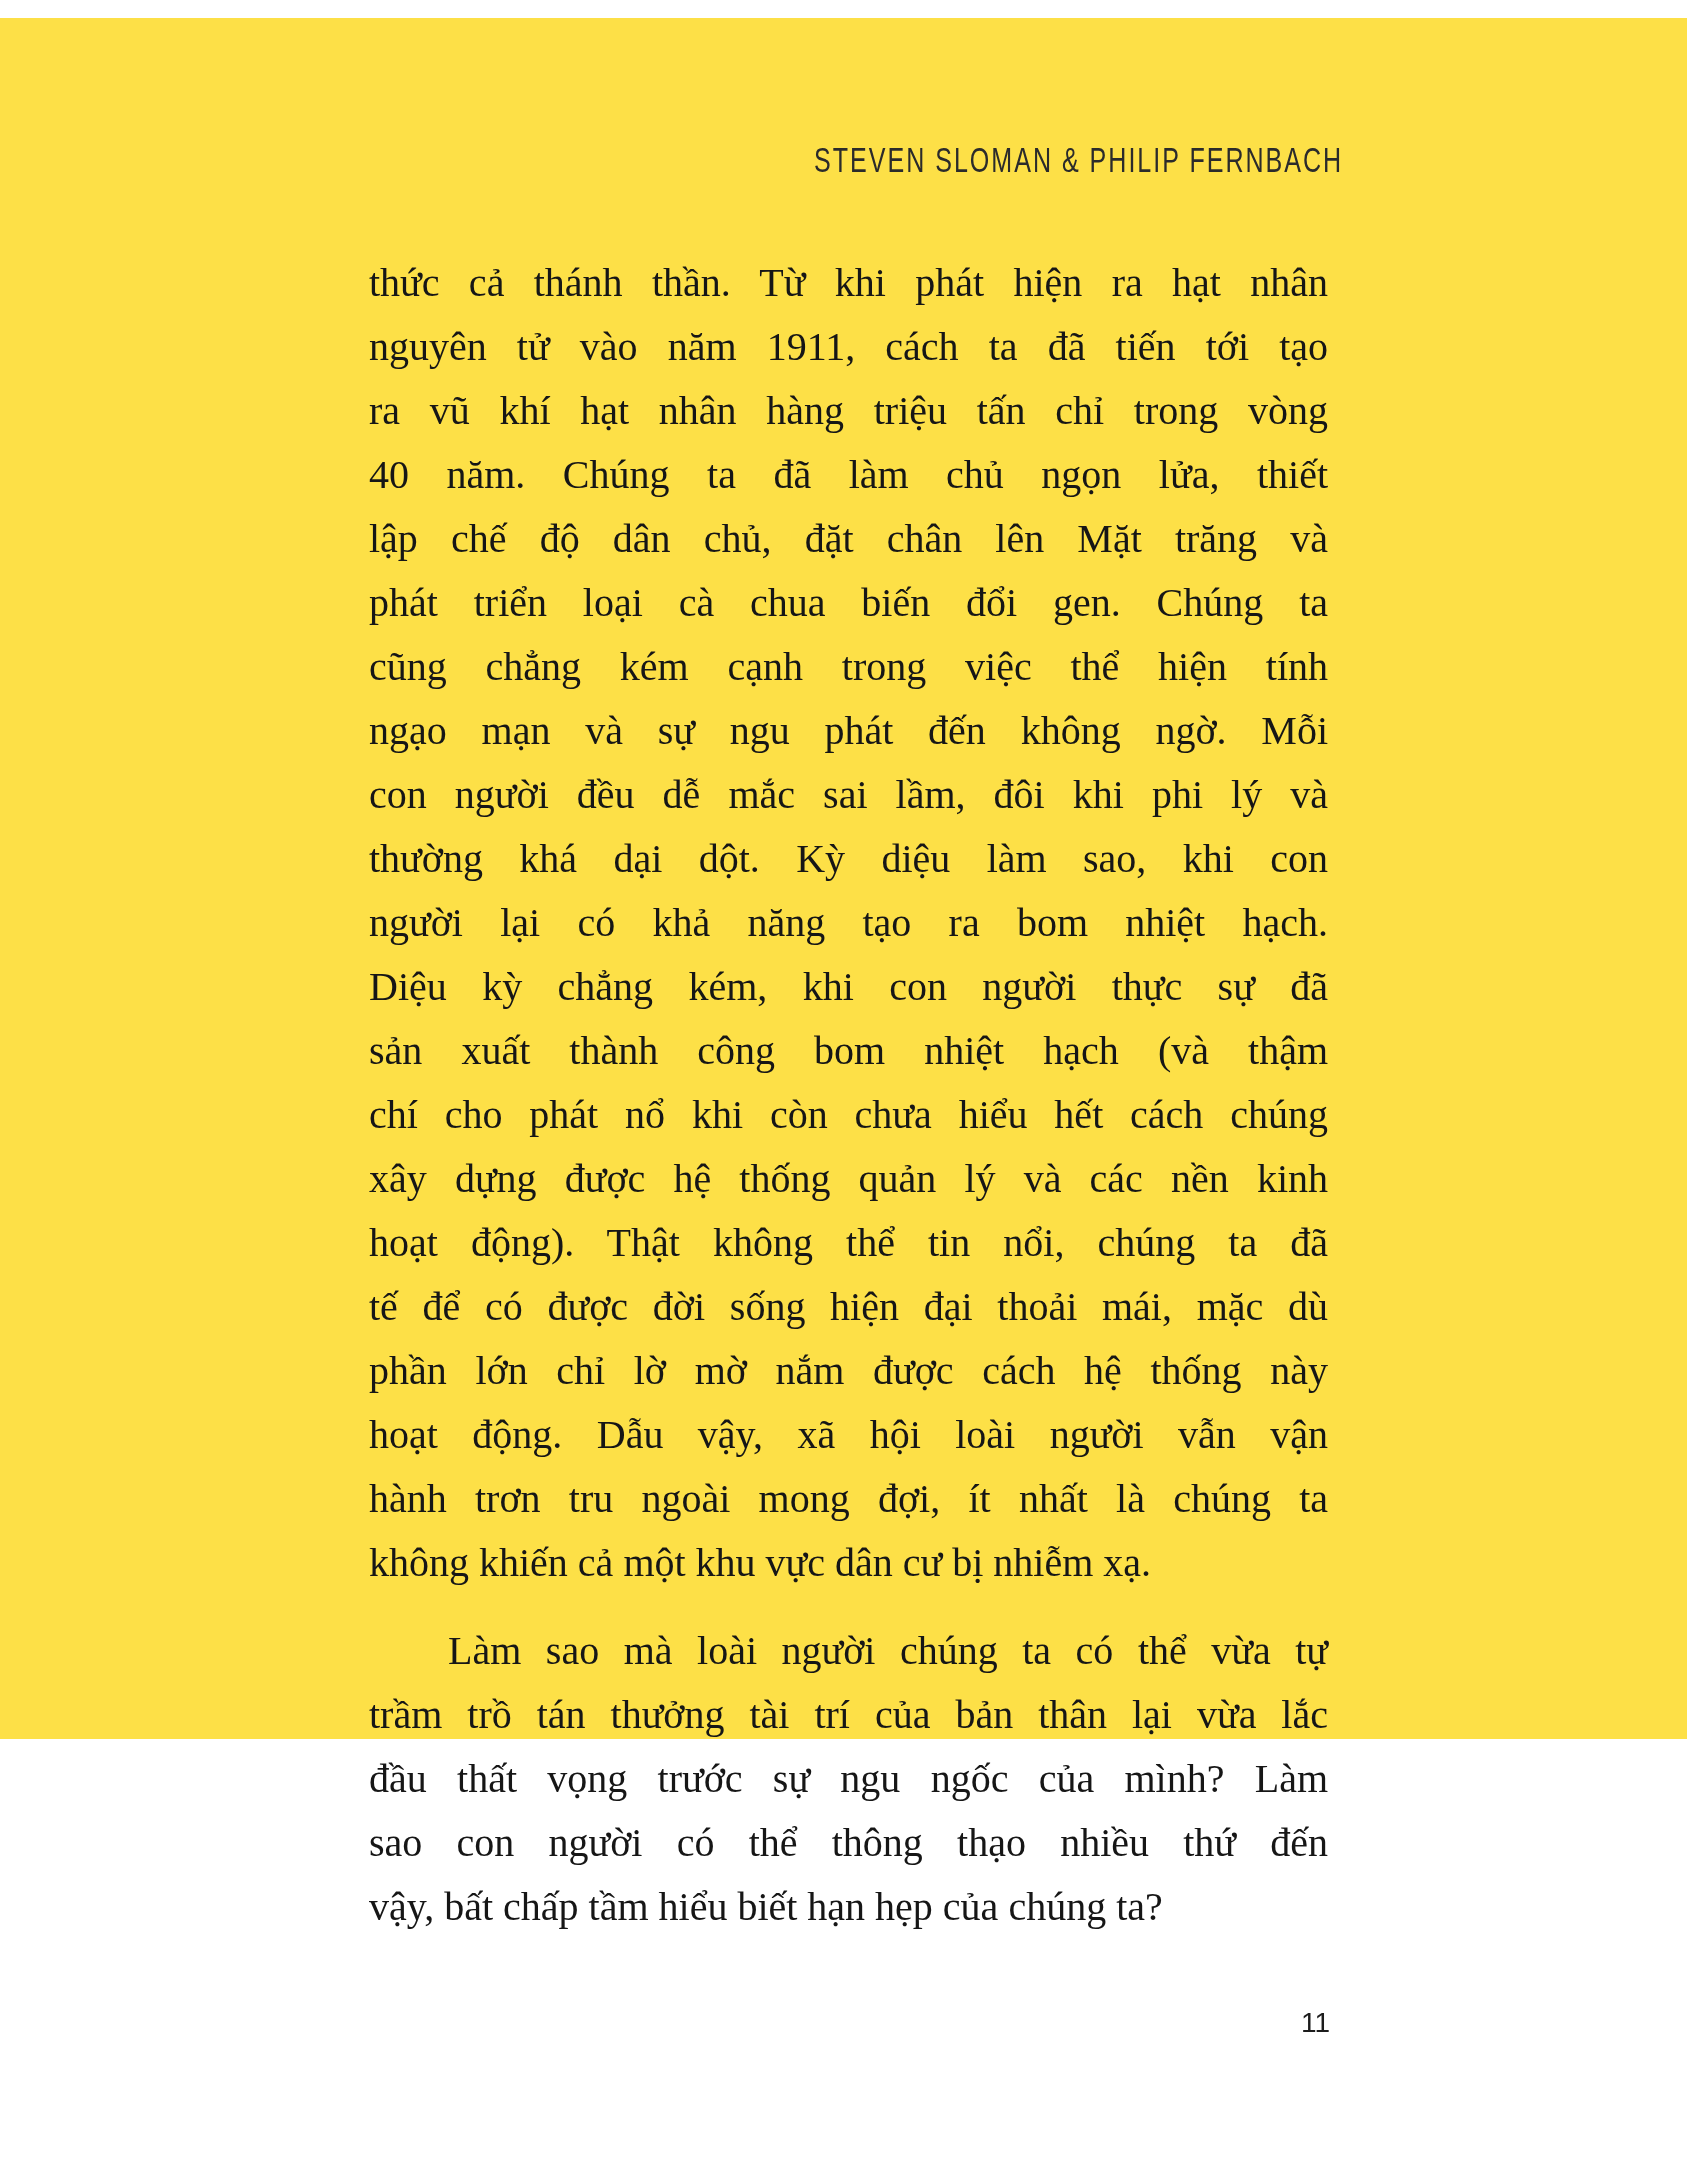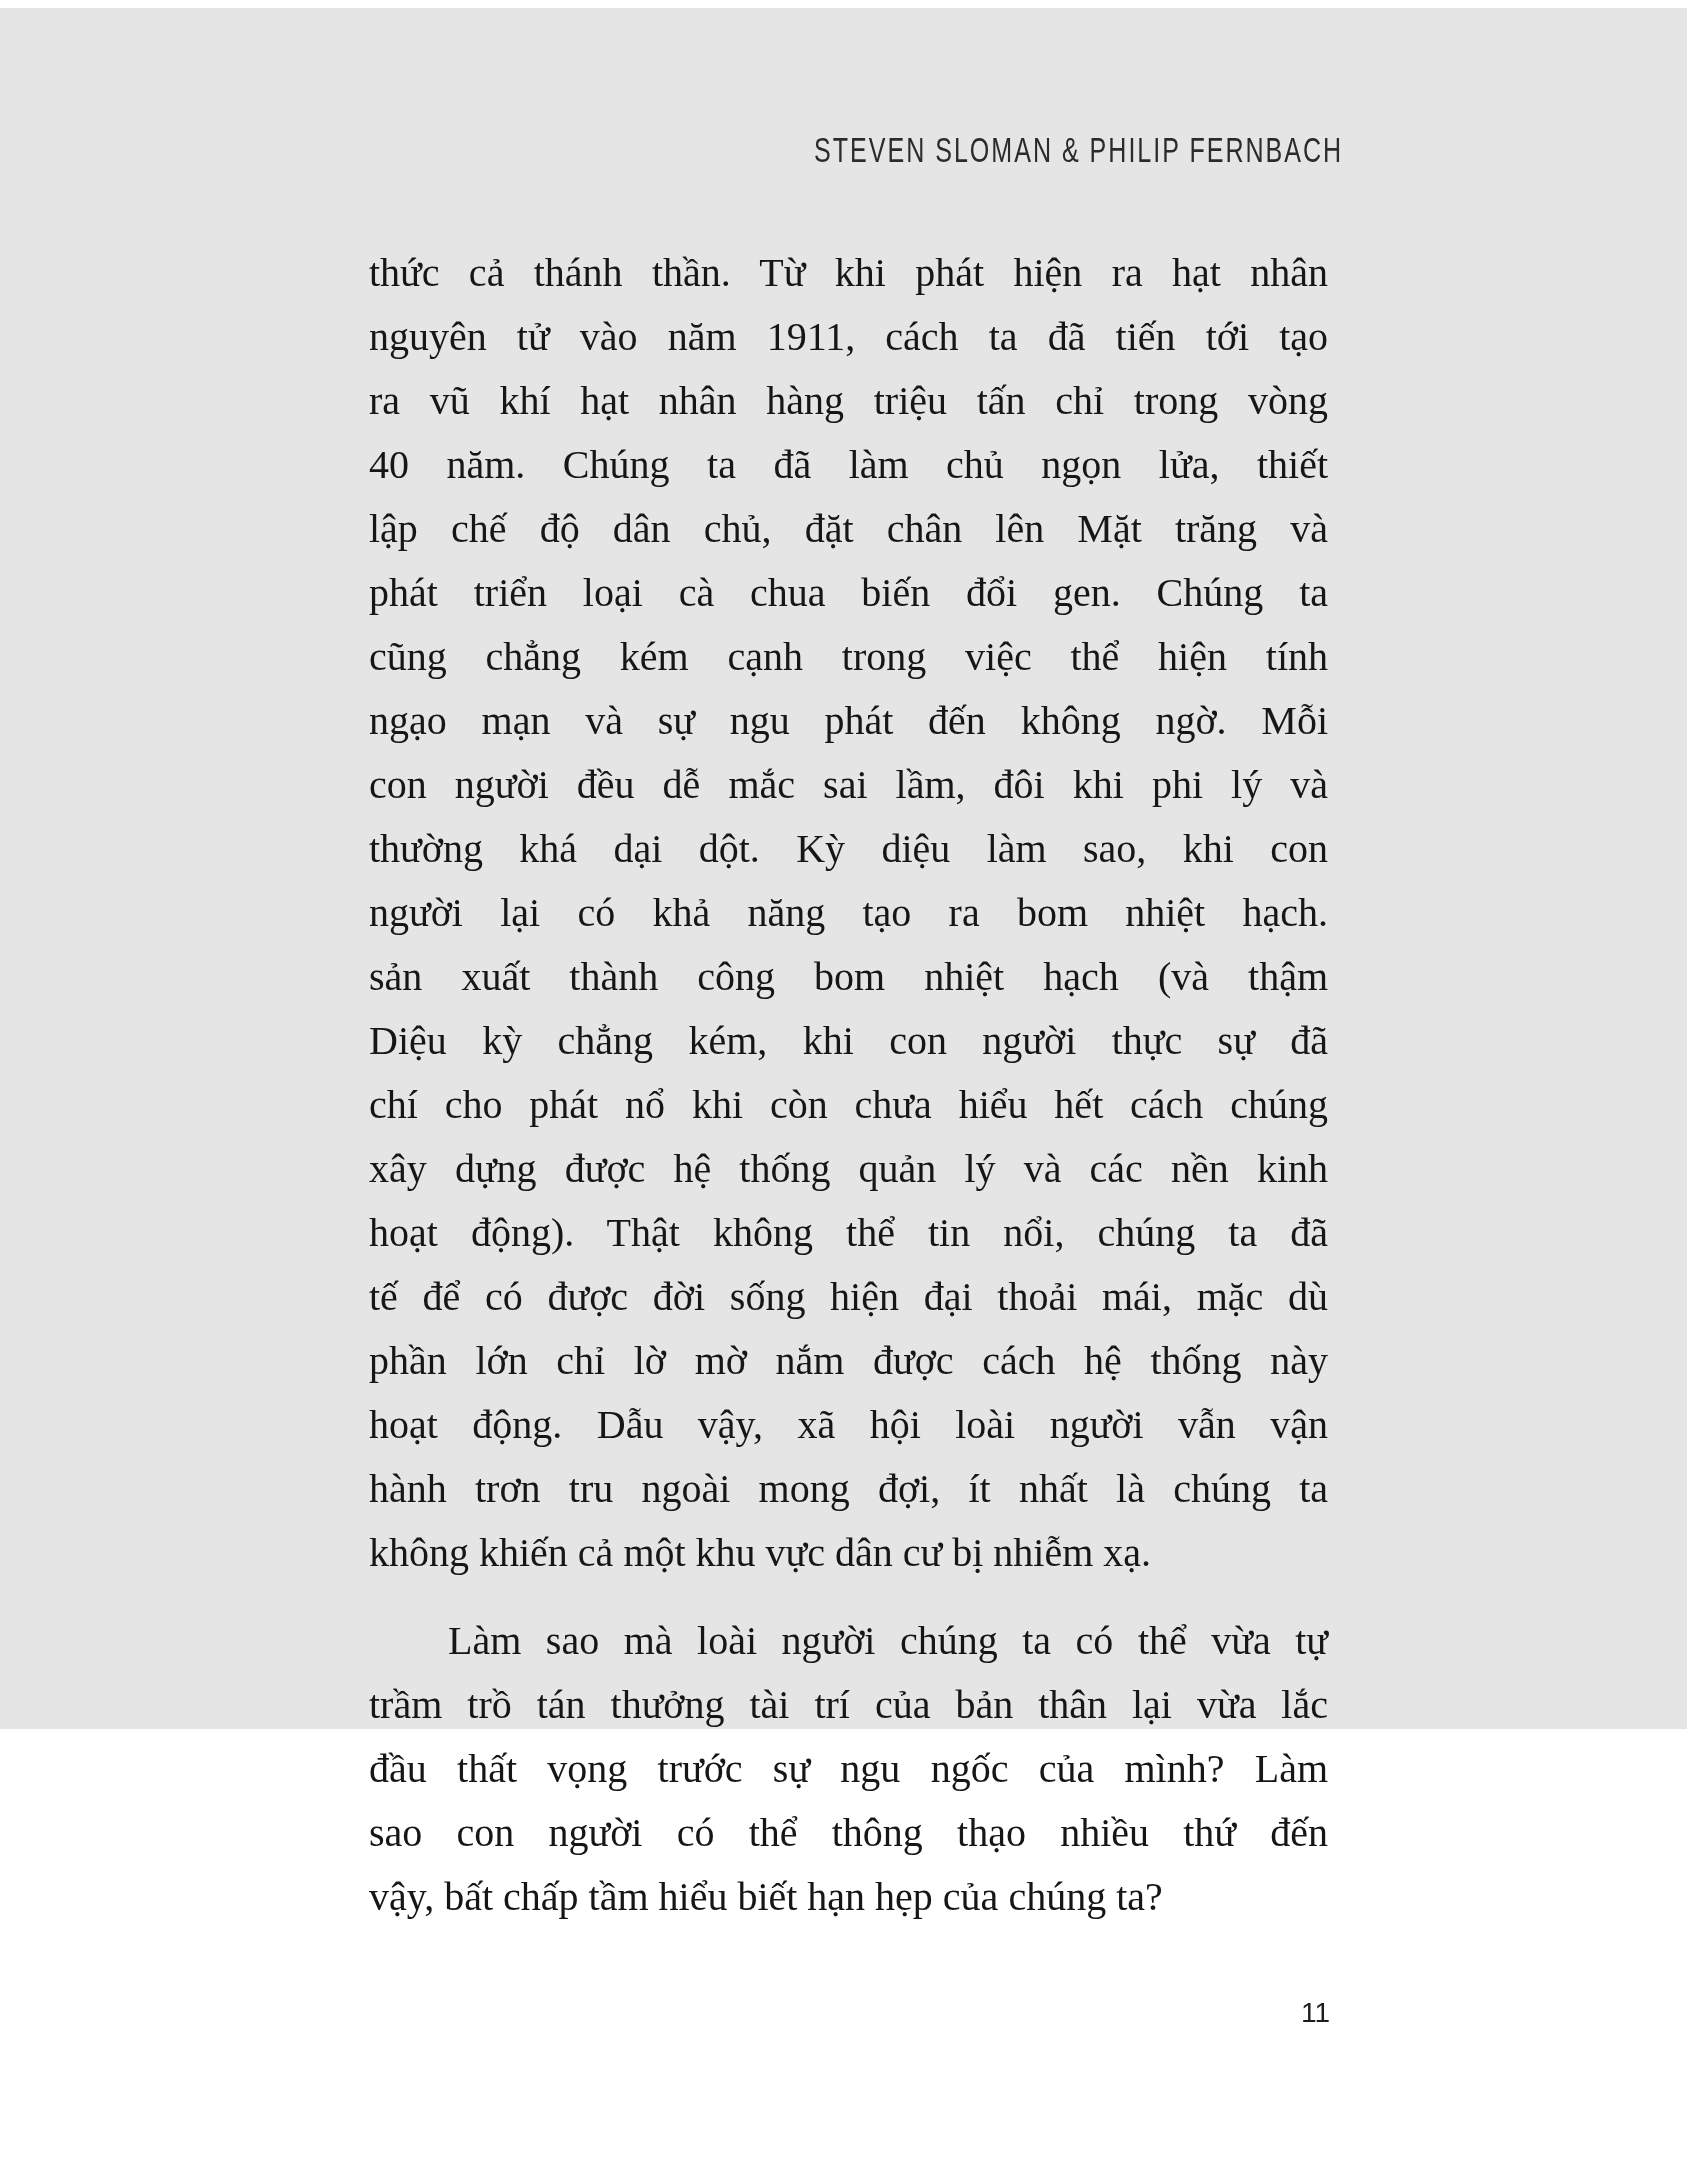--- a/index.html
+++ b/index.html
@@ -5,23 +5,23 @@
   html, body { margin: 0; padding: 0; }
   body {
     width: 1687px; height: 2183px;
     background: #ffffff;
     position: relative;
     font-family: "Liberation Serif", serif;
     color: #141414;
     overflow: hidden;
   }
   .page {
-    position: absolute; left: 0; top: 8px;
+    position: absolute; left: 0; top: 18px;
     width: 1687px; height: 1721px;
-    background: #e5e5e5;
+    background: #fde047;
   }
   .running-header {
     position: absolute;
     top: 123px;
     right: 344px;
     font-family: "Liberation Sans", sans-serif;
     font-weight: 400;
     font-size: 33px;
     letter-spacing: 2.6px;
     color: #2b2b2b;
@@ -74,22 +74,22 @@
       <div class="line">nguyên tử vào năm 1911, cách ta đã tiến tới tạo</div>
       <div class="line">ra vũ khí hạt nhân hàng triệu tấn chỉ trong vòng</div>
       <div class="line">40 năm. Chúng ta đã làm chủ ngọn lửa, thiết</div>
       <div class="line">lập chế độ dân chủ, đặt chân lên Mặt trăng và</div>
       <div class="line">phát triển loại cà chua biến đổi gen. Chúng ta</div>
       <div class="line">cũng chẳng kém cạnh trong việc thể hiện tính</div>
       <div class="line">ngạo mạn và sự ngu phát đến không ngờ. Mỗi</div>
       <div class="line">con người đều dễ mắc sai lầm, đôi khi phi lý và</div>
       <div class="line">thường khá dại dột. Kỳ diệu làm sao, khi con</div>
       <div class="line">người lại có khả năng tạo ra bom nhiệt hạch.</div>
+      <div class="line">Diệu kỳ chẳng kém, khi con người thực sự đã</div>
       <div class="line">sản xuất thành công bom nhiệt hạch (và thậm</div>
-      <div class="line">Diệu kỳ chẳng kém, khi con người thực sự đã</div>
       <div class="line">chí cho phát nổ khi còn chưa hiểu hết cách chúng</div>
       <div class="line">xây dựng được hệ thống quản lý và các nền kinh</div>
       <div class="line">hoạt động). Thật không thể tin nổi, chúng ta đã</div>
       <div class="line">tế để có được đời sống hiện đại thoải mái, mặc dù</div>
       <div class="line">phần lớn chỉ lờ mờ nắm được cách hệ thống này</div>
       <div class="line">hoạt động. Dẫu vậy, xã hội loài người vẫn vận</div>
       <div class="line">hành trơn tru ngoài mong đợi, ít nhất là chúng ta</div>
       <div class="line para-end">không khiến cả một khu vực dân cư bị nhiễm xạ.</div>
     </div>
 

